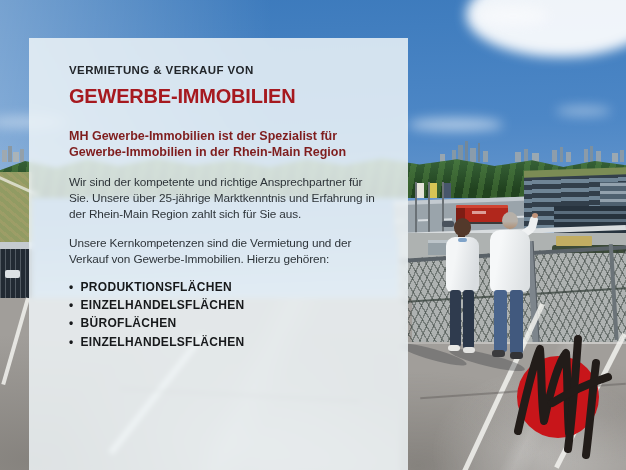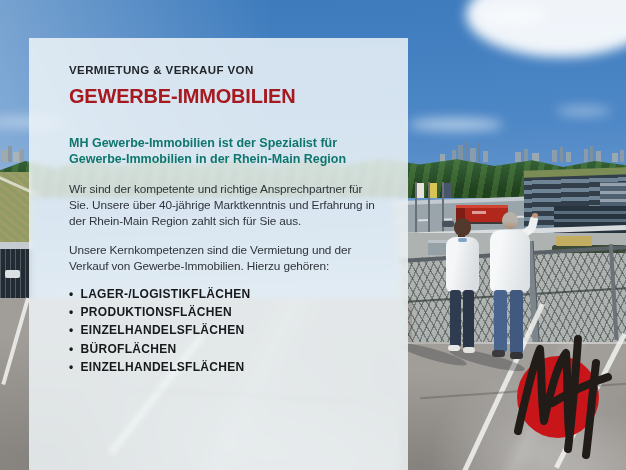--- a/index.html
+++ b/index.html
@@ -120,21 +120,21 @@
   .logo-circle{fill:var(--logo-red,#C8151A);}
   .logo-stroke{fill:none;stroke:#221c19;stroke-width:8;stroke-linecap:round;stroke-linejoin:round;}
 
   
   .card{position:absolute;left:29px;top:38px;width:379px;height:434px;box-sizing:border-box;
     background:rgba(240,245,248,.84);backdrop-filter:blur(2.5px);-webkit-backdrop-filter:blur(2.5px);
     padding:27px 24px 0 40px;color:var(--text-dark,#2E3439);}
   .eyebrow{font-size:11.5px;font-weight:bold;letter-spacing:.4px;color:#22262a;line-height:11px;}
   .headline{font-size:20px;font-weight:800;letter-spacing:-.2px;color:var(--headline-red,#A6191F);
     line-height:22px;margin-top:9px;}
-  .subtitle{font-size:12.5px;font-weight:bold;color:#0f766e;line-height:16px;margin-top:28px;max-width:322px;}
+  .subtitle{font-size:12.5px;font-weight:bold;color:#7f1d1d;line-height:16px;margin-top:21px;max-width:322px;}
   .para{font-size:11.8px;line-height:16px;letter-spacing:-.1px;color:#2e3439;max-width:336px;}
   .para1{margin-top:14px;} .para2{margin-top:13px;}
   .bullets{list-style:none;margin:11px 0 0 0;padding:0;}
   .bullets li{font-size:12px;font-weight:bold;letter-spacing:.3px;color:#17191b;line-height:18.2px;}
   .bullets li::before{content:"\2022";margin-right:7px;}
   .site-row{display:flex;align-items:center;margin-top:13px;}
   .globe{width:37px;height:39px;flex:0 0 auto;}
   .globe .g-line{fill:none;stroke:#54575a;stroke-width:2.3;stroke-linecap:round;}
   .globe text{fill:#54575a;font-family:"Liberation Sans",sans-serif;font-weight:bold;font-size:11px;letter-spacing:.5px;}
   .site-link{margin-left:12px;font-size:15px;font-weight:bold;letter-spacing:.1px;
@@ -266,24 +266,23 @@
     <path class="logo-stroke" d="M 24 98 C 30 72 38 34 46 16 C 48 40 47 66 50 88 C 56 60 64 30 72 20 C 74 46 73 76 75 100"></path>
     <path class="logo-stroke" d="M 84 6 C 82 34 79 78 74 116"></path>
     <path class="logo-stroke" d="M 102 30 C 99 54 96 90 92 122"></path>
     <path class="logo-stroke" d="M 58 70 C 74 60 96 50 114 44"></path>
   </svg>
 
   <div class="card">
     <div class="eyebrow">VERMIETUNG &amp; VERKAUF VON</div>
     <div class="headline">GEWERBE-IMMOBILIEN</div>
     <div class="subtitle">MH Gewerbe-Immobilien ist der Spezialist für Gewerbe-Immobilien in der Rhein-Main Region</div>
-    <div class="para para1">Wir sind der kompetente und richtige Ansprechpartner für Sie. Unsere über 40-jährige Marktkenntnis und Erfahrung in der Rhein-Main Region zahlt sich für Sie aus.</div>
+    <div class="para para1">Wir sind der kompetente und richtige Ansprechpartner für Sie. Unsere über 25-jährige Marktkenntnis und Erfahrung in der Rhein-Main Region zahlt sich für Sie aus.</div>
     <div class="para para2">Unsere Kernkompetenzen sind die Vermietung und der Verkauf von Gewerbe-Immobilien. Hierzu gehören:</div>
     <ul class="bullets">
-      <li>LAGER-/LOGISTIKFLÄCHEN</li>
       <li>PRODUKTIONSFLÄCHEN</li>
       <li>EINZELHANDELSFLÄCHEN</li>
       <li>BÜROFLÄCHEN</li>
       <li>EINZELHANDELSFLÄCHEN</li>
     </ul>
   </div>
 
 </div>
 
 </body></html>

